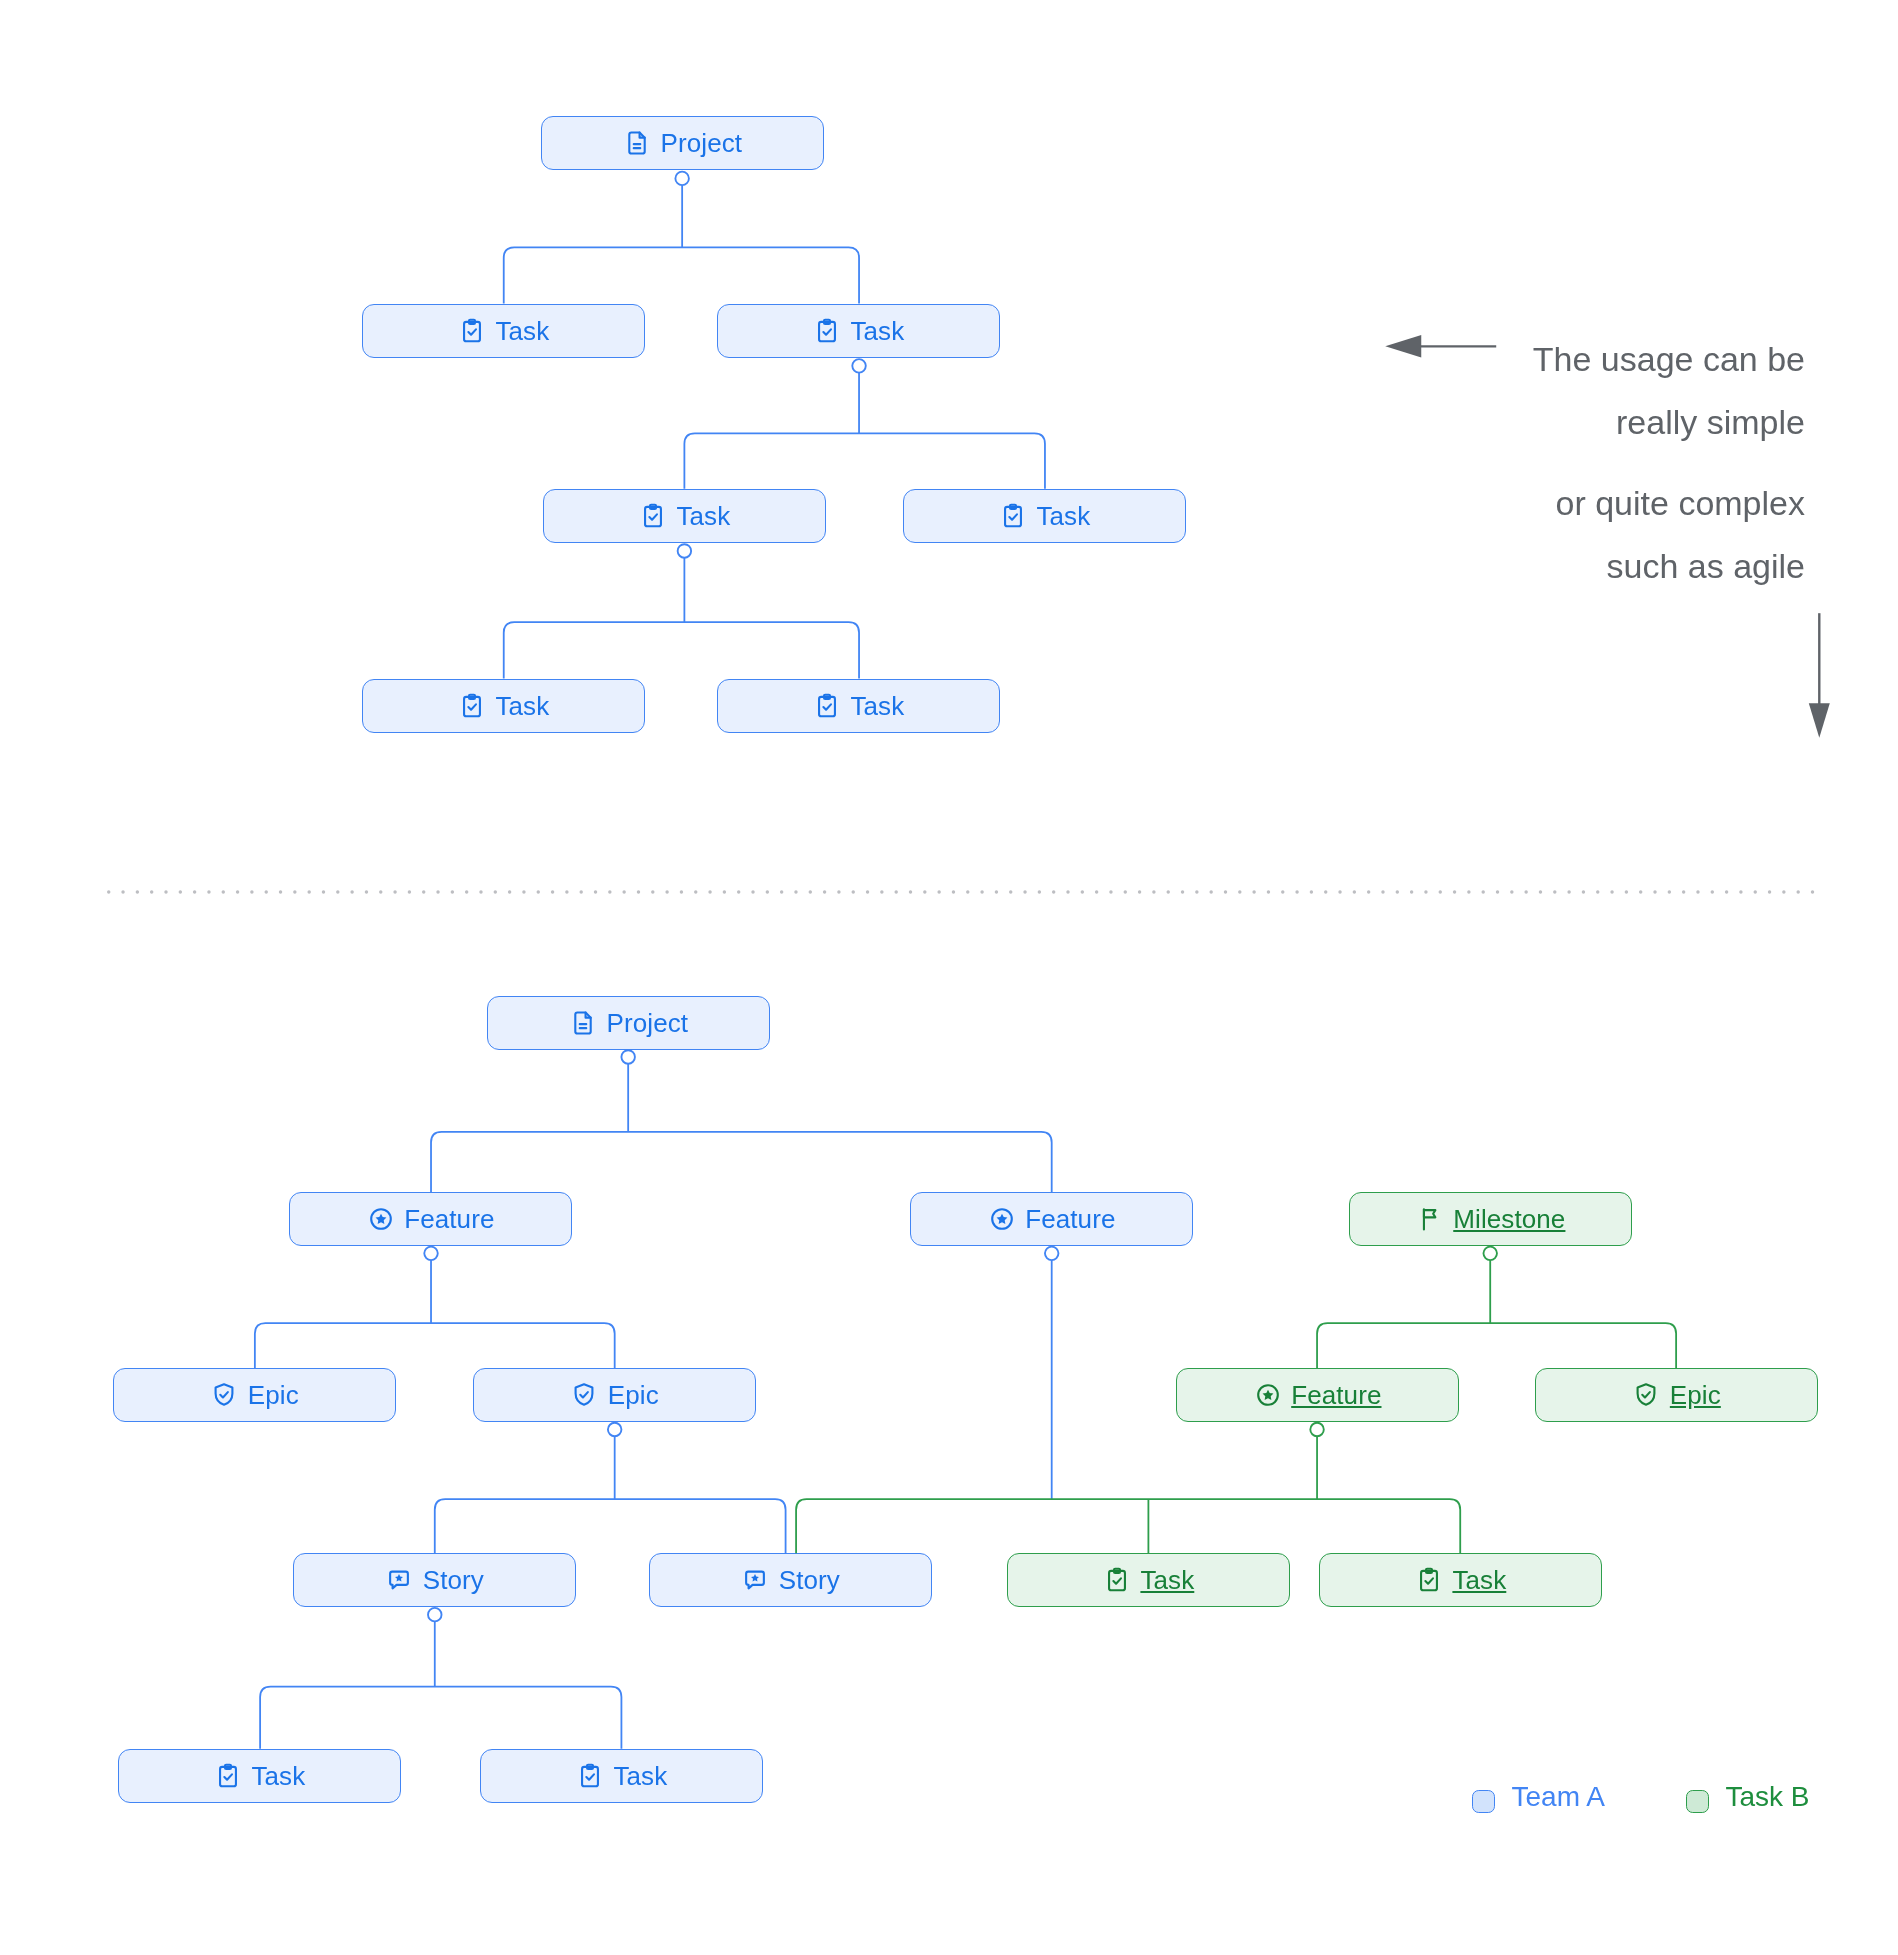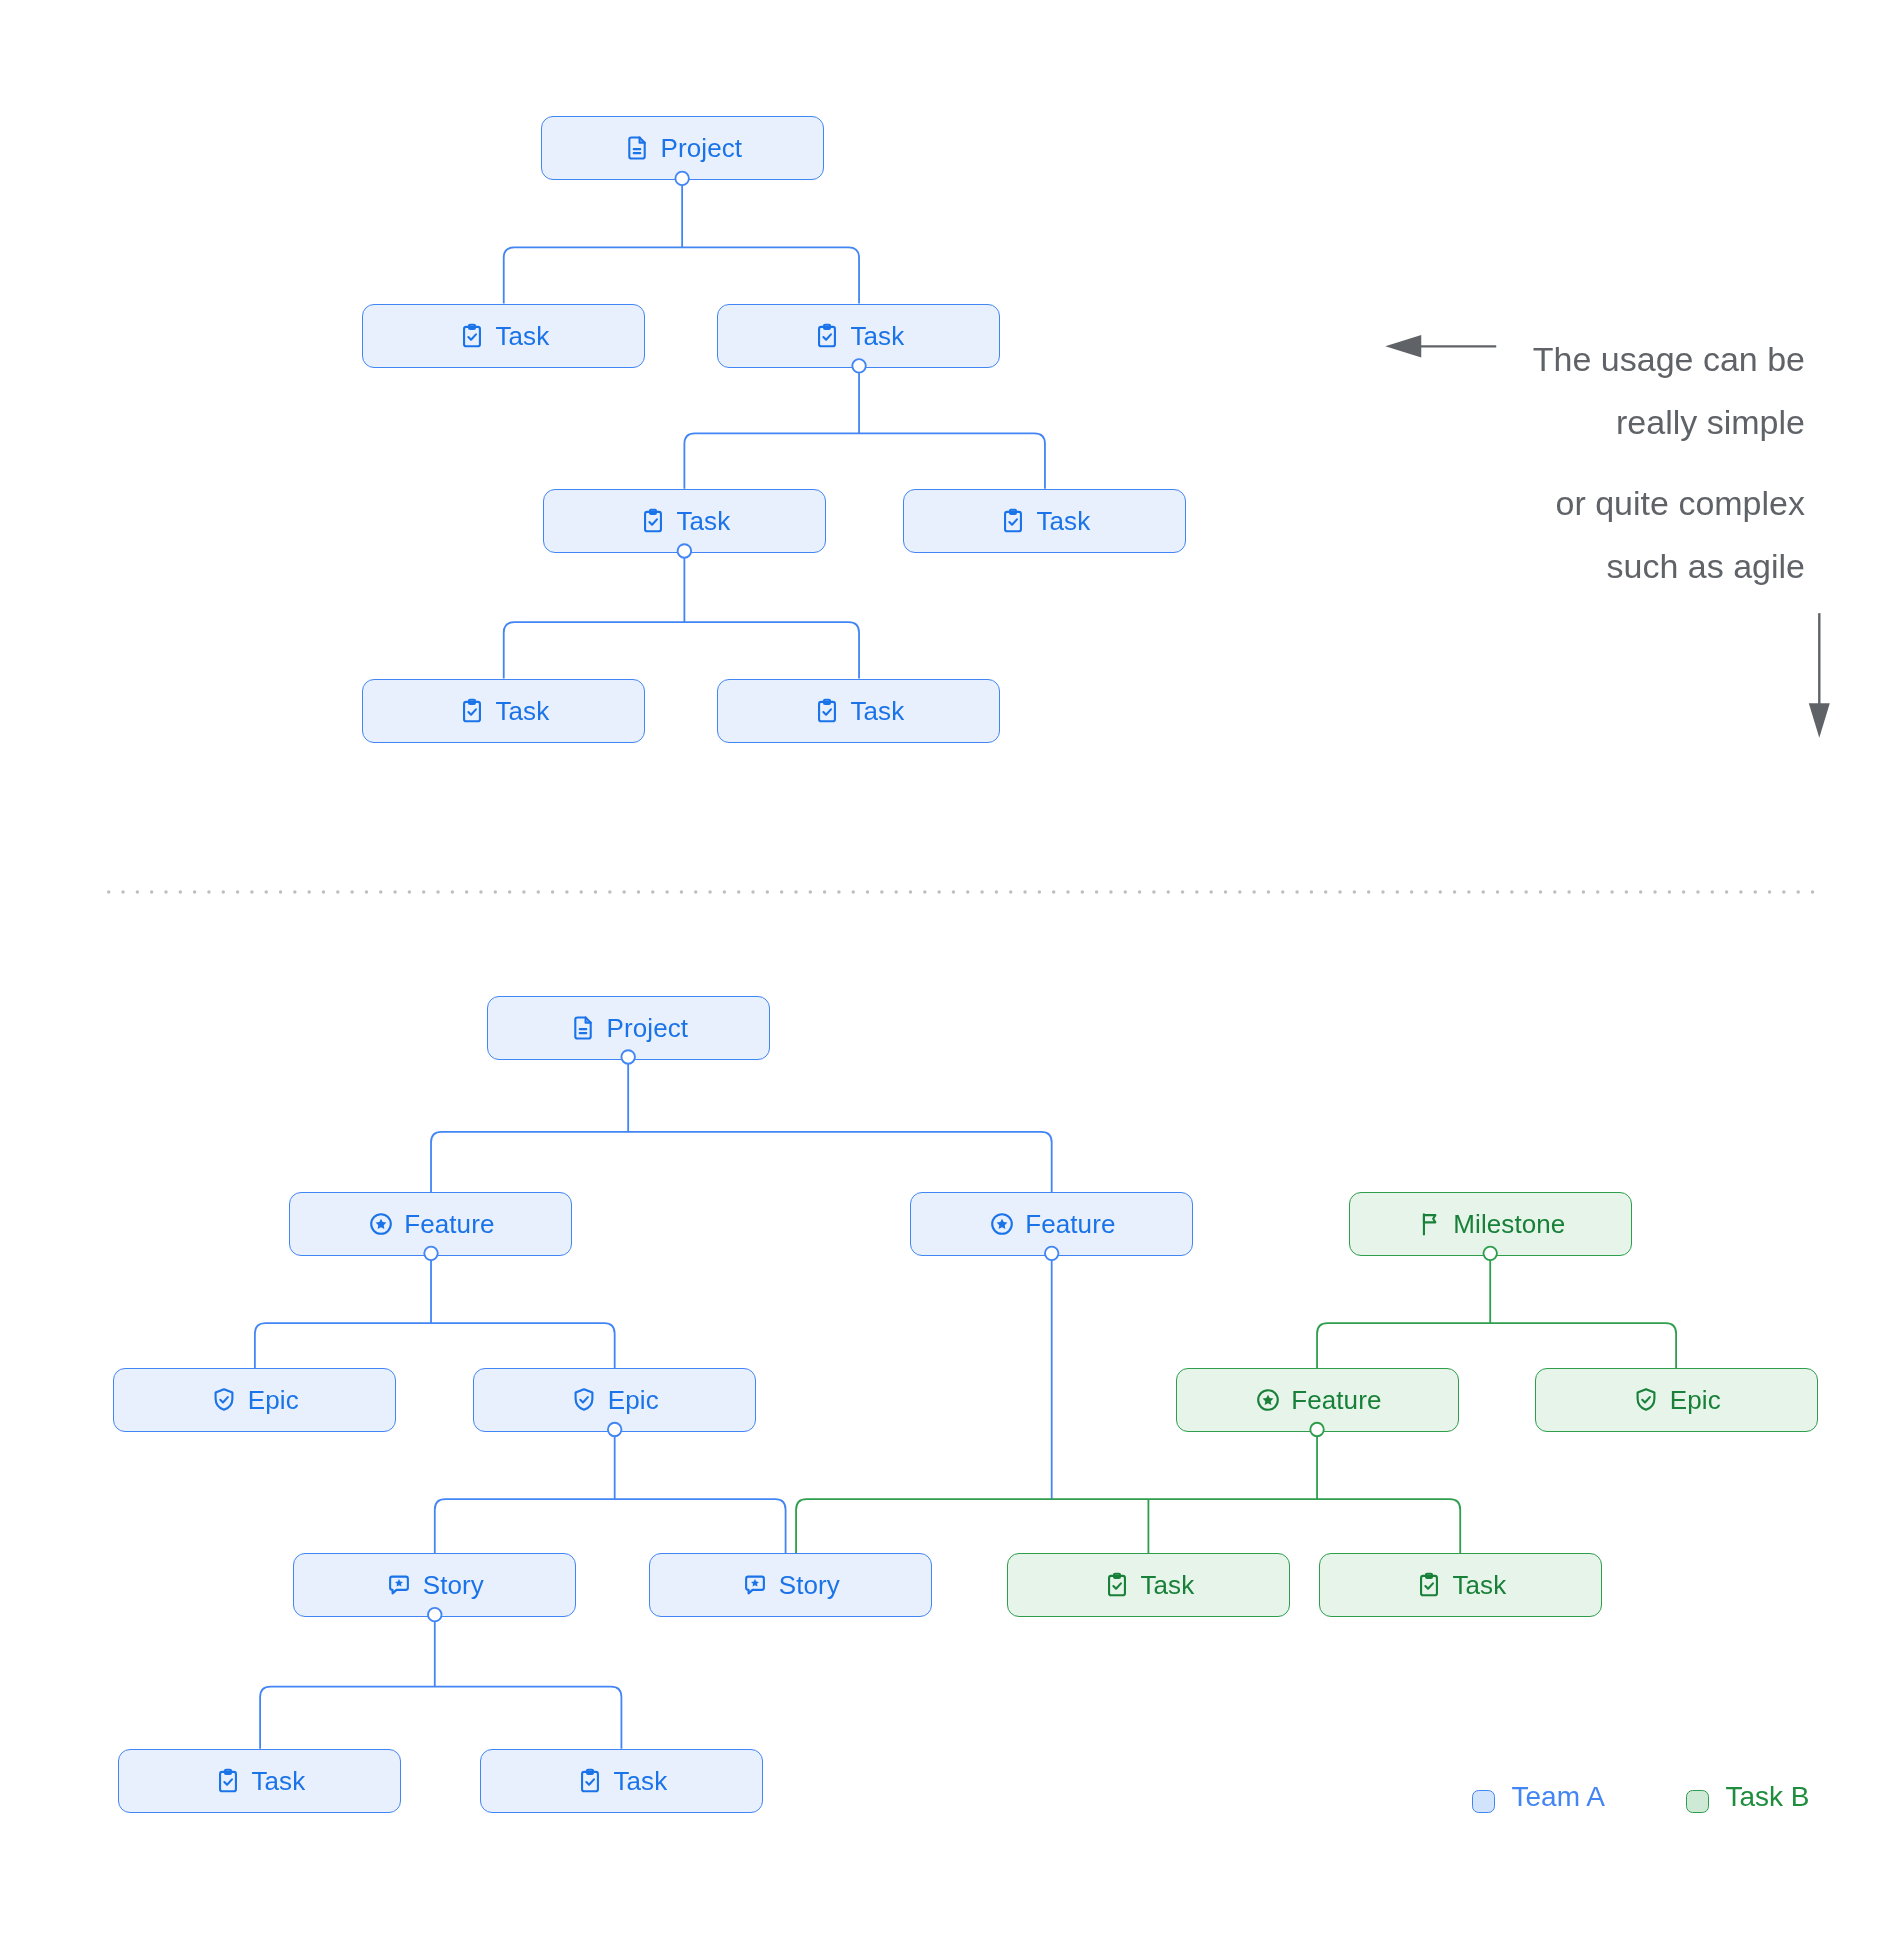--- a/index.html
+++ b/index.html
@@ -1,25 +1,25 @@
 <!DOCTYPE html>
 <html style="font-size:12px"><head>
 <meta charset="utf-8">
 <style>
   html,body{margin:0;padding:0;background:#ffffff;}
   body{font-family:"Liberation Sans","DejaVu Sans",sans-serif;}
   .canvas{position:relative;width:1898px;height:1955px;background:#ffffff;overflow:hidden;}
   .node{
-    position:absolute;width:283px;height:64px;box-sizing:border-box;
+    position:absolute;width:283px;height:54px;box-sizing:border-box;
     border:1.9px solid;border-radius:12px;
     display:flex;align-items:center;justify-content:center;gap:9.7px;
     font-size:26px;font-weight:500;letter-spacing:0.1px;z-index:1;
   }
   .node.teamA{background:#E8F0FE;border-color:#4285F4;color:#1A73E8;}
-  .node.teamB{background:#E6F4EA;border-color:#2E9E4C;color:#188038;}
+  .node.teamB{background:#E6F4EA;border-color:#2E9E4C;color:#188038;text-decoration:underline;}
   .node .icon{width:28px;height:28px;display:flex;align-items:center;justify-content:center;flex:0 0 auto;}
   .node .icon svg{width:100%;height:100%;stroke:currentColor;fill:none;stroke-width:1.8;stroke-linecap:round;stroke-linejoin:round;}
   .node .icon svg .solid{fill:currentColor;stroke:none;}
   #wires{position:absolute;left:0;top:0;z-index:2;pointer-events:none;}
   .annotation{
     position:absolute;top:328px;right:93px;width:570px;text-align:right;
     color:#5F6368;font-size:34px;line-height:63px;font-weight:400;z-index:1;
   }
   .annotation .para2{margin-top:18px;}
   .legend{

